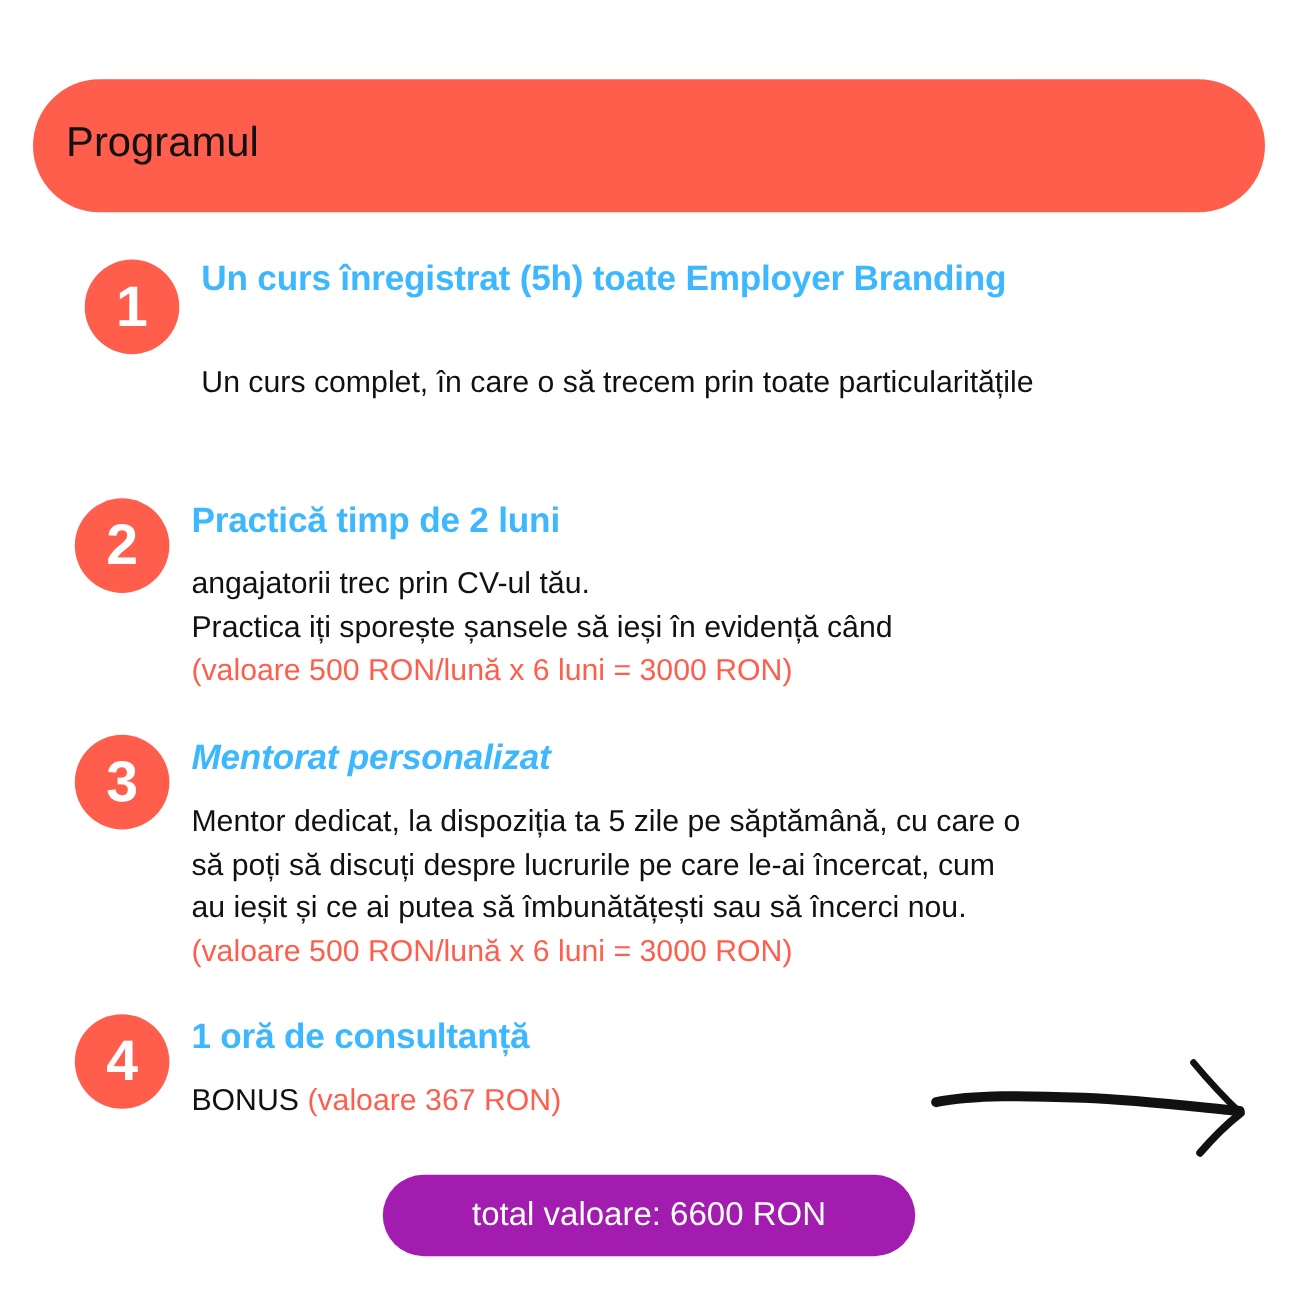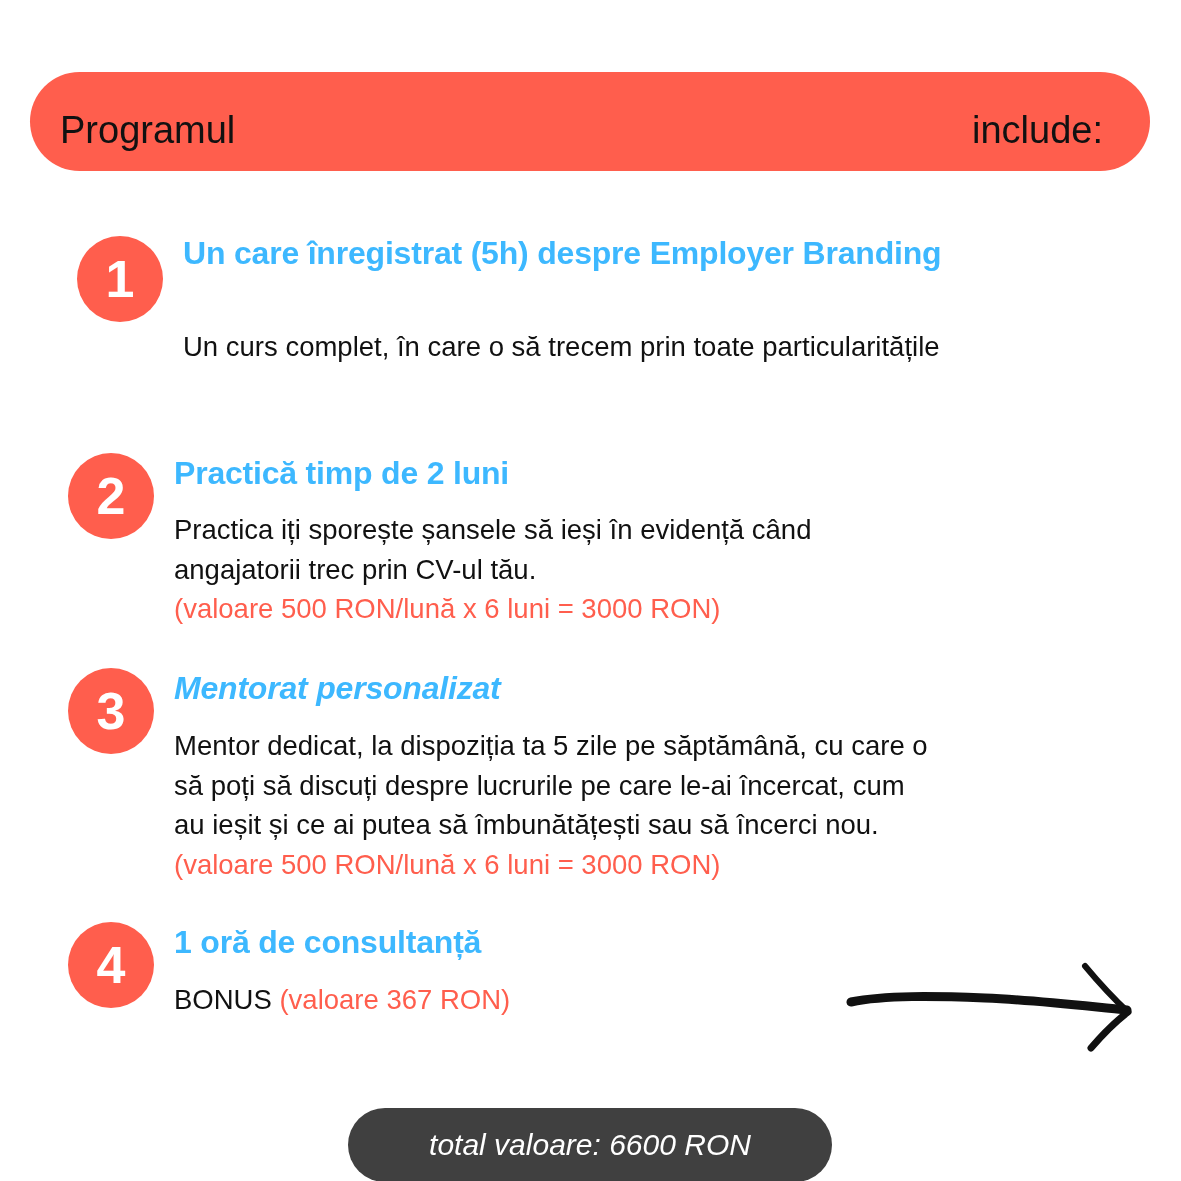--- a/index.html
+++ b/index.html
@@ -3,21 +3,21 @@
 <meta charset="utf-8">
 <style>
   html, body { margin: 0; padding: 0; }
   body {
     width: 1181px; height: 1181px; background: #ffffff;
     position: relative; overflow: hidden;
     font-family: "Liberation Sans", "DejaVu Sans", sans-serif;
     color: #111111;
   }
   .header {
-    position: absolute; left: 30px; top: 72px; width: 1120px; height: 99px;
+    position: absolute; left: 30px; top: 72px; width: 1120px; height: 121px;
     background: #ff5e4d; border-radius: 61px;
   }
   .header span { position: absolute; top: 34px; font-size: 38px; line-height: 48px; color: #111; white-space: nowrap; }
   .header .h-pre { left: 30px; }
   .header .h-name { left: 298px; font-weight: bold; letter-spacing: -0.3px; }
   .header .h-post { left: 942px; }
 
   .item { position: absolute; }
   .circle {
     position: absolute; width: 86px; height: 86px; border-radius: 50%;
@@ -27,48 +27,47 @@
   .title {
     position: absolute; color: #3db8ff; font-weight: bold; font-size: 32px;
     line-height: 40px; white-space: nowrap; letter-spacing: -0.2px;
   }
   .desc {
     position: absolute; font-size: 27.5px; line-height: 39.5px; color: #111; white-space: nowrap;
   }
   .val { color: #ff5e4d; }
 
   .total {
-    position: absolute; left: 348px; top: 1108px; width: 484px; height: 74px;
-    background: #404040; border-radius: 37px; color: #fff;
-    font-size: 30px; display: flex; align-items: center; justify-content: center; font-style: italic;
+    position: absolute; left: 348px; top: 1068px; width: 484px; height: 74px;
+    background: #a21caf; border-radius: 37px; color: #fff;
+    font-size: 30px; display: flex; align-items: center; justify-content: center;
   }
   .arrow { position: absolute; left: 845px; top: 962px; }
 </style>
 </head>
 <body>
 
 <div class="header">
   <span class="h-pre">Programul</span>
-  <span class="h-post">include:</span>
 </div>
 
 <div class="item">
   <div class="circle" style="left:77px; top:236px;">1</div>
-  <div class="title" style="left:183px; top:233px;">Un care înregistrat (5h) despre Employer Branding</div>
+  <div class="title" style="left:183px; top:233px;">Un curs înregistrat (5h) toate Employer Branding</div>
   <div class="desc" style="left:183px; top:283px;margin-top:44px;">
     <div>Un curs complet, în care o să trecem prin toate particularitățile</div>
   </div>
 </div>
 
 <div class="item">
   <div class="circle" style="left:68px; top:453px;">2</div>
   <div class="title" style="left:174px; top:453px;">Practică timp de 2 luni</div>
   <div class="desc" style="left:174px; top:510px;">
+    <div>angajatorii trec prin CV-ul tău.</div>
     <div>Practica iți sporește șansele să ieși în evidență când</div>
-    <div>angajatorii trec prin CV-ul tău.</div>
     <div class="val">(valoare 500 RON/lună x 6 luni = 3000 RON)</div>
   </div>
 </div>
 
 <div class="item">
   <div class="circle" style="left:68px; top:668px;">3</div>
   <div class="title" style="left:174px; top:668px;font-style:italic;">Mentorat personalizat</div>
   <div class="desc" style="left:174px; top:726px;">
     <div>Mentor dedicat, la dispoziția ta 5 zile pe săptămână, cu care o</div>
     <div>să poți să discuți despre lucrurile pe care le-ai încercat, cum</div>

